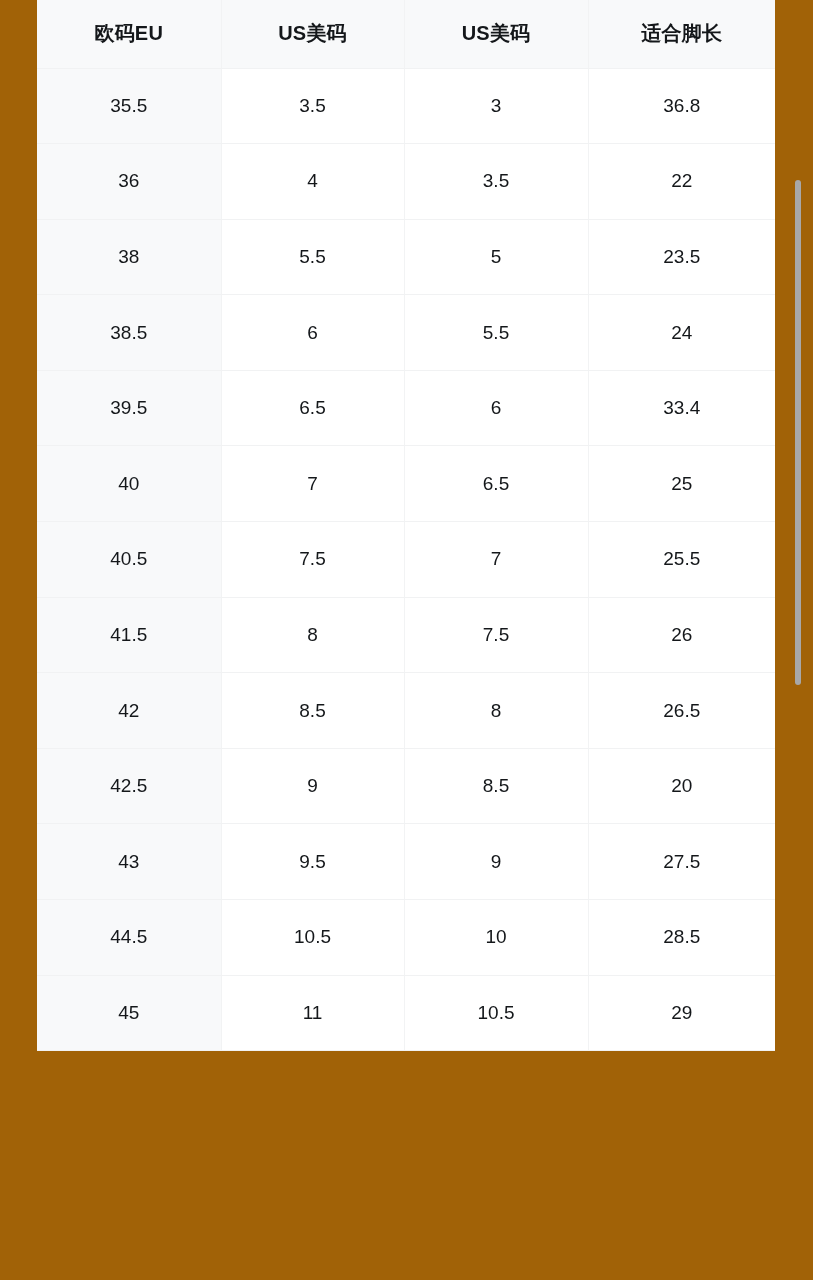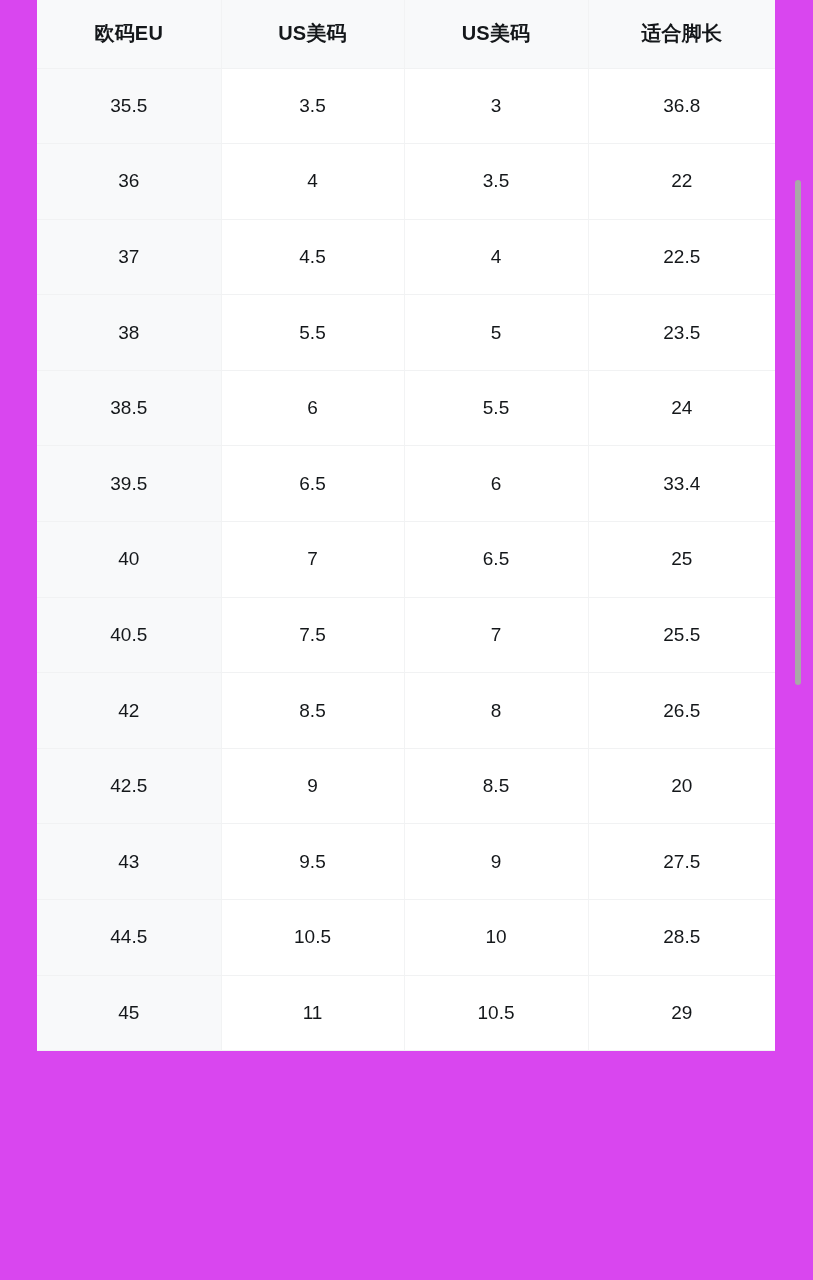--- a/index.html
+++ b/index.html
@@ -9,21 +9,21 @@
     height: 1280px;
     background: #ffffff;
     font-family: "Liberation Sans", "DejaVu Sans", sans-serif;
     overflow: hidden;
   }
 
   #viewport {
     position: relative;
     width: 813px;
     height: 1280px;
-    background: #d946ef;
+    background: #a16207;
     overflow: hidden;
   }
 
   
   #size-table-wrap {
     position: absolute;
     left: 37px;
     top: 0px;
     width: 738px;
   }
@@ -122,26 +122,20 @@
             <td>3</td>
             <td>36.8</td>
           </tr>
           <tr>
             <td class="eu-cell">36</td>
             <td>4</td>
             <td>3.5</td>
             <td>22</td>
           </tr>
           <tr>
-            <td class="eu-cell">37</td>
-            <td>4.5</td>
-            <td>4</td>
-            <td>22.5</td>
-          </tr>
-          <tr>
             <td class="eu-cell">38</td>
             <td>5.5</td>
             <td>5</td>
             <td>23.5</td>
           </tr>
           <tr>
             <td class="eu-cell">38.5</td>
             <td>6</td>
             <td>5.5</td>
             <td>24</td>
@@ -158,20 +152,26 @@
             <td>6.5</td>
             <td>25</td>
           </tr>
           <tr>
             <td class="eu-cell">40.5</td>
             <td>7.5</td>
             <td>7</td>
             <td>25.5</td>
           </tr>
           <tr>
+            <td class="eu-cell">41.5</td>
+            <td>8</td>
+            <td>7.5</td>
+            <td>26</td>
+          </tr>
+          <tr>
             <td class="eu-cell">42</td>
             <td>8.5</td>
             <td>8</td>
             <td>26.5</td>
           </tr>
           <tr>
             <td class="eu-cell">42.5</td>
             <td>9</td>
             <td>8.5</td>
             <td>20</td>

